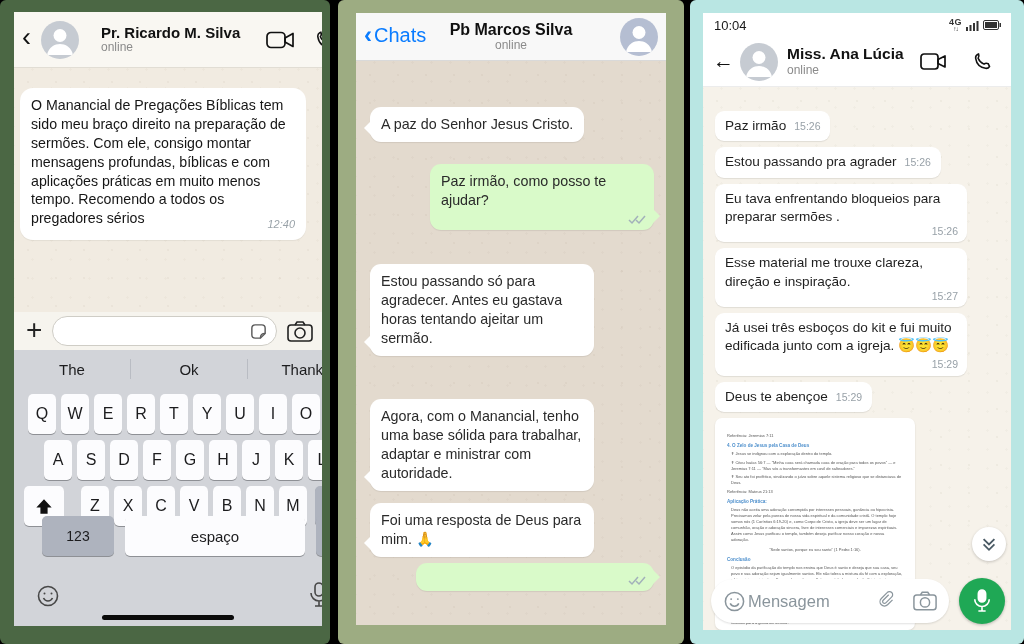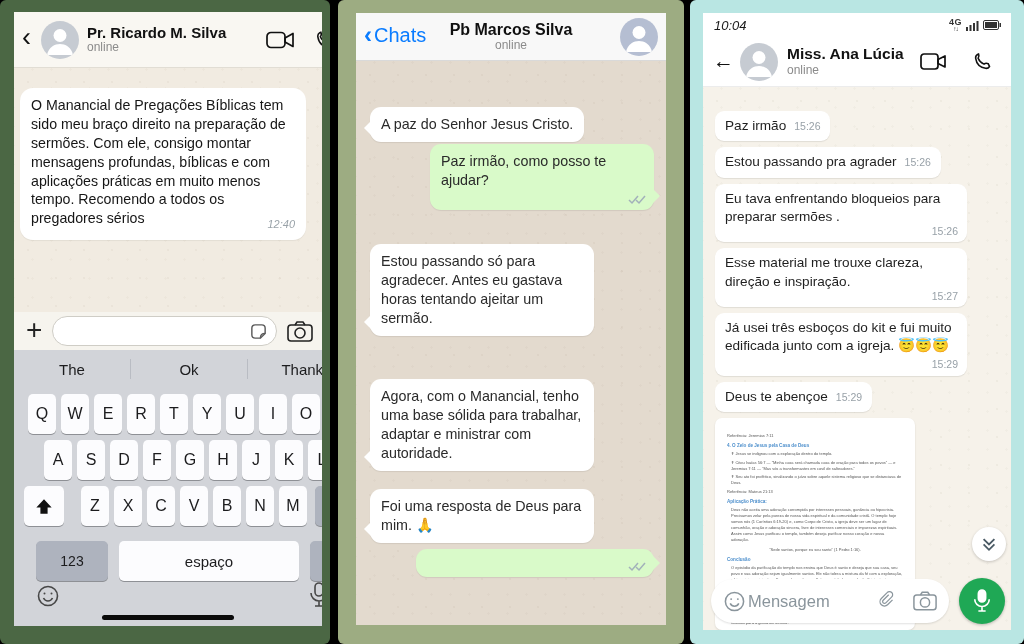--- a/index.html
+++ b/index.html
@@ -15,39 +15,39 @@
   .s3{left:13px;top:13px;width:308px;height:617px;background:#f6f2ea;}
   .pattern{background-image:radial-gradient(rgba(120,100,70,.055) 1.3px,transparent 1.5px),radial-gradient(rgba(120,100,70,.04) 1px,transparent 1.2px);background-size:28px 28px,19px 19px;background-position:0 0,9px 11px;}
 
   
   .h1{position:absolute;top:0;left:0;right:0;height:56px;background:#f9f7f2;border-bottom:1px solid #e1ddd4;display:flex;align-items:center;z-index:3;}
   .back1{font-size:27px;font-weight:300;color:#111;margin:0 10px 4px 8px;line-height:1;}
   .avatar{border-radius:50%;background:#c6cbd2;display:flex;align-items:center;justify-content:center;flex:none;overflow:hidden;}
   .av38{width:38px;height:38px;}
   .h1 .name{font-size:15px;font-weight:bold;color:#111;line-height:1.15;}
   .h1 .status,.h2 .status,.h3 .status{font-size:12px;color:#8b8b8b;line-height:1.15;}
-  .h1 .texts{margin-left:8px;flex:1;}
+  .h1 .texts{margin-left:22px;flex:1;}
   .icon{display:inline-flex;align-items:center;justify-content:center;}
   .chat1{position:absolute;top:56px;left:0;right:0;height:244px;}
   .bubble1{position:absolute;left:6px;top:20px;width:286px;background:#fff;border-radius:13px;padding:8px 11px 8px 11px;font-size:14.2px;line-height:1.33;color:#161616;box-shadow:0 1px 1px rgba(0,0,0,.06);}
   .bubble1 .time{float:right;font-size:11px;color:#9aa3a9;margin:8px 0 0 8px;font-style:italic;}
   .inputrow1{position:absolute;top:300px;left:0;right:0;height:38px;background:#f6f4ee;display:flex;align-items:center;}
   .plus1{font-size:28px;font-weight:300;color:#222;margin:0 10px 3px 12px;line-height:1;}
   .pill1{position:relative;height:30px;flex:none;width:225px;background:#fff;border:1px solid #cfcdc6;border-radius:16px;display:flex;align-items:center;justify-content:flex-end;padding-right:8px;}
   .cam1{margin-left:10px;}
   .kb{position:absolute;top:338px;left:0;right:0;bottom:0;background:#d2d4d9;}
   .sugg{position:absolute;top:0;left:0;width:350px;height:38px;display:flex;align-items:center;}
   .sugg .sg{flex:1;text-align:center;font-size:15px;color:#1c1c1e;}
   .sugg .div{width:1px;height:20px;background:#b9bcc3;}
   .krow{position:absolute;left:0;width:360px;display:flex;}
   .key{width:28px;height:40px;margin-right:5px;background:#fcfcfe;border-radius:5px;box-shadow:0 1px 0 #8e9095;display:flex;align-items:center;justify-content:center;font-size:16px;color:#1c1c1e;flex:none;}
   .r1{top:44px;padding-left:14px;}
   .r2{top:90px;padding-left:30px;}
   .r3{top:136px;padding-left:10px;}
-  .r4{top:191px;padding-left:22px;}
+  .r4{top:166px;padding-left:28px;}
   .key.shift{width:40px;}
   .key.bks{width:40px;background:#aeb3be;}
   .key.k123{width:72px;font-size:14px;background:#aeb3be;}
   .key.space{width:180px;font-size:15px;}
   .key.enter{width:72px;font-size:14px;background:#aeb3be;color:#3c3c43;}
   .kbicons{position:absolute;top:232px;left:0;right:0;height:30px;}
   .emoji-kb{position:absolute;left:22px;top:2px;}
   .mic-kb{position:absolute;right:-8px;top:0;}
   .homebar{position:absolute;bottom:6px;left:50%;transform:translateX(-50%);width:132px;height:5px;border-radius:3px;background:#0a0a0a;}
 
@@ -61,21 +61,21 @@
   .h2 .av{position:absolute;right:8px;top:5px;background:#b5bed2;}
   .chat2{position:absolute;top:48px;left:0;right:0;bottom:0;padding:46px 12px 0 14px;display:flex;flex-direction:column;align-items:flex-start;}
   .b2{position:relative;max-width:224px;background:#fff;border-radius:11px;padding:8px 11px;font-size:14.3px;line-height:1.33;color:#2a2a2a;box-shadow:0 1px 1px rgba(0,0,0,.08);}
   .b2.in::before{content:"";position:absolute;left:-6px;bottom:7px;border:7px solid transparent;border-right-color:#fff;border-left:0;}
   .b2.out{align-self:flex-end;background:#d9fac9;max-width:238px;padding-bottom:20px;}
   .b2.out::after{content:"";position:absolute;right:-6px;bottom:7px;border:7px solid transparent;border-left-color:#d9fac9;border-right:0;}
   .checks{position:absolute;right:8px;bottom:5px;}
 
   
   .sb3{position:absolute;top:0;left:0;right:0;height:24px;background:#fff;display:flex;align-items:center;z-index:4;}
-  .sb3 .time{font-size:13px;color:#1a1a1a;margin-left:11px;flex:1;font-style:italic;}
+  .sb3 .time{font-size:13px;color:#1a1a1a;margin-left:11px;flex:1;}
   .sb3 .right{display:flex;align-items:center;gap:4px;margin-right:10px;}
   .net4g{font-size:9px;font-weight:bold;color:#333;letter-spacing:.5px;display:flex;flex-direction:column;line-height:.9;align-items:center;}
   .net4g .arr{font-size:6.5px;letter-spacing:-1px;}
   .h3{position:absolute;top:24px;left:0;right:0;height:50px;background:#fff;border-bottom:1px solid #ececec;display:flex;align-items:center;z-index:3;}
   .h3 .barrow{font-size:21px;color:#111;margin:0 6px 2px 10px;}
   .h3 .texts{margin-left:9px;flex:1;}
   .h3 .name{font-size:15.5px;font-weight:bold;color:#121212;line-height:1.2;}
   .h3 .hicons{display:flex;align-items:center;gap:26px;margin-right:18px;}
   .chat3{position:absolute;top:74px;left:0;right:0;bottom:0;padding:13px 10px 0 12px;display:flex;flex-direction:column;align-items:flex-start;justify-content:flex-end;}
   .b3{position:relative;max-width:252px;background:#fff;border-radius:9px;padding:6px 10px;font-size:13.6px;line-height:1.35;color:#1f1f1f;box-shadow:0 1px 1px rgba(0,0,0,.09);margin-bottom:6px;}
@@ -234,36 +234,36 @@
           <div class="status">online</div>
         </span>
         <span class="avatar av38 av">
           <svg width="38" height="38" viewBox="0 0 38 38">
               <circle cx="19" cy="14.5" r="6.5" fill="#fff"></circle>
               <path d="M6 34c1.5-8 8-11 13-11s11.5 3 13 11z" fill="#fff"></path>
             </svg>
         </span>
       </div>
       <div class="chat2 pattern">
-        <div class="b2 in" style="margin-bottom:2px;text-align:right;">
+        <div class="b2 in" style="margin-bottom:22px;text-align:right;">
           <span>A paz do Senhor Jesus Cristo.</span>
         </div>
         <div class="b2 out" style="margin-bottom:34px;width:224px;">
           <span>Paz irmão, como posso te ajudar?</span>
           <span class="checks">
             <svg width="18" height="11" viewBox="0 0 18 11" fill="none" stroke="#a2b1ba" stroke-width="1.5">
                 <path d="M1 6l3 3 6-7"></path>
                 <path d="M8 6l3 3 6-7"></path>
               </svg>
           </span>
         </div>
         <div class="b2 in" style="margin-bottom:43px;">
           <span>Estou passando só para agradecer. Antes eu gastava horas tentando ajeitar um sermão.</span>
         </div>
-        <div class="b2 in" style="margin-bottom:18px;">
+        <div class="b2 in" style="margin-bottom:12px;">
           <span>Agora, com o Manancial, tenho uma base sólida para trabalhar, adaptar e ministrar com autoridade.</span>
         </div>
         <div class="b2 in" style="margin-bottom:6px;">
           <span>Foi uma resposta de Deus para mim. 🙏</span>
         </div>
         <div class="b2 out" style="width:238px;">
           <span class="checks">
             <svg width="18" height="11" viewBox="0 0 18 11" fill="none" stroke="#a2b1ba" stroke-width="1.5">
                 <path d="M1 6l3 3 6-7"></path>
                 <path d="M8 6l3 3 6-7"></path>

